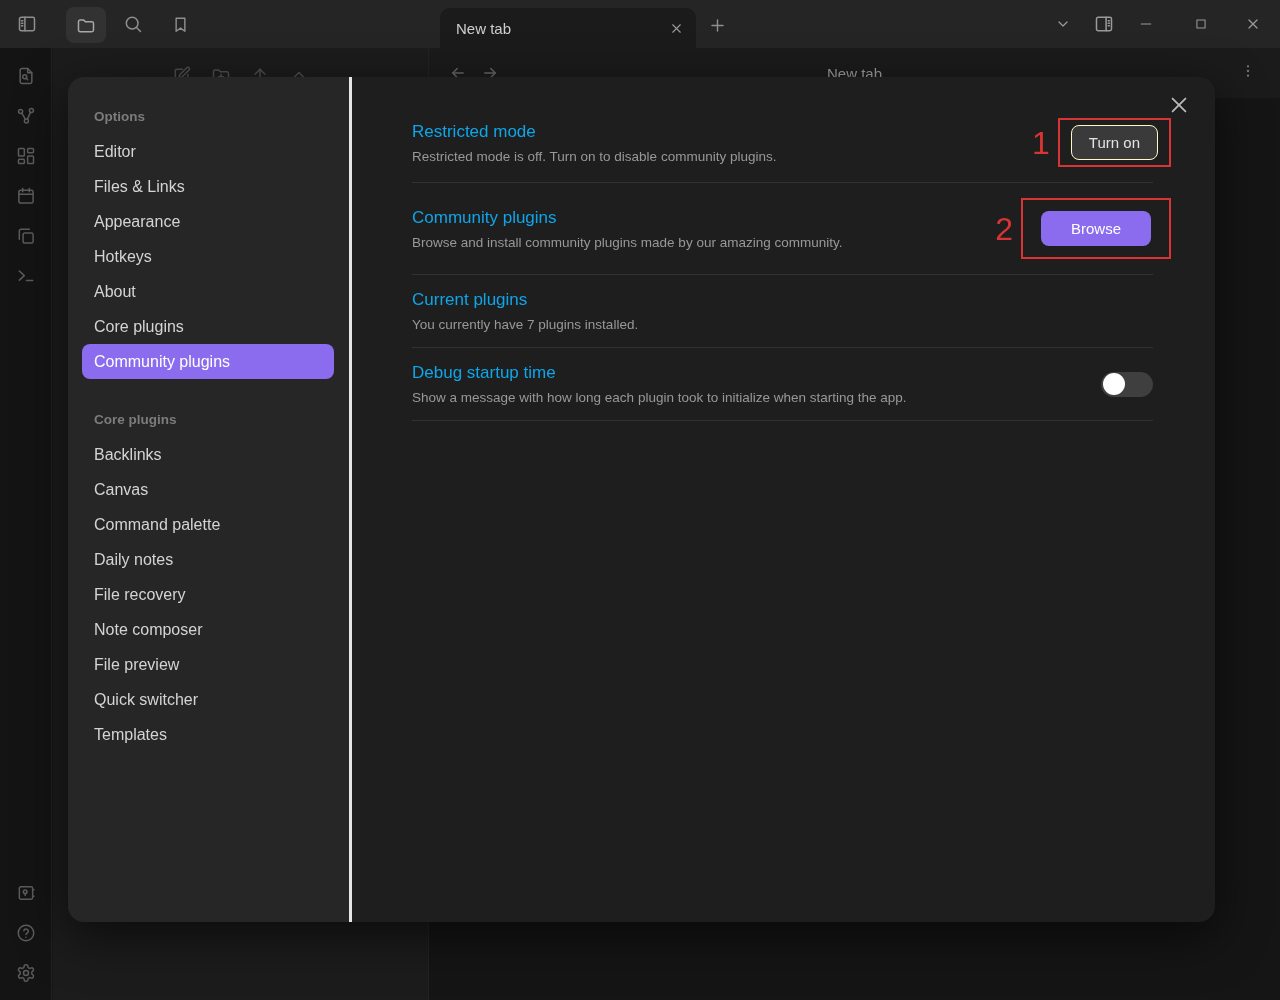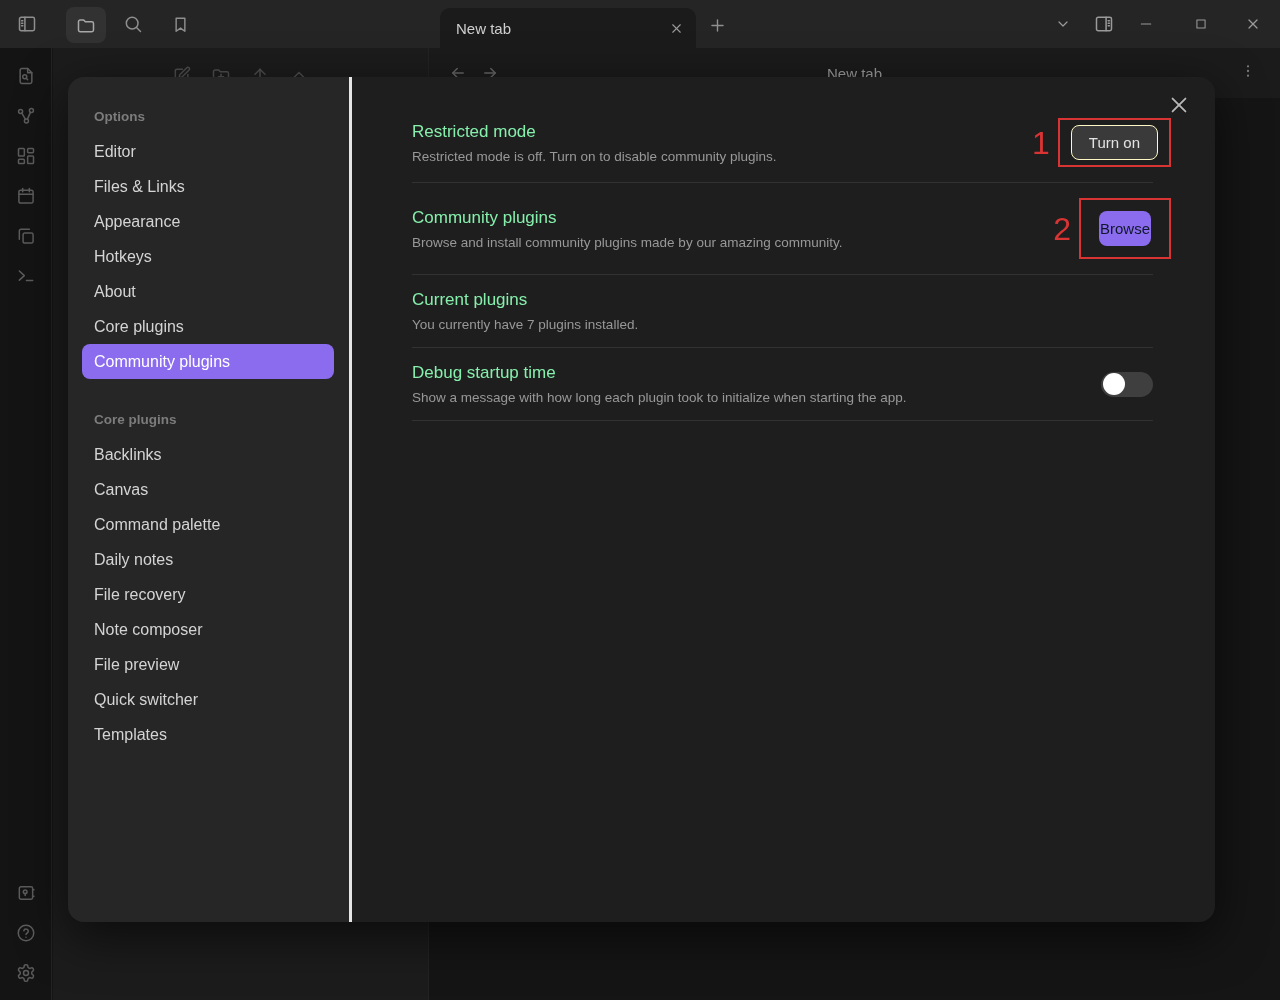--- a/index.html
+++ b/index.html
@@ -45,31 +45,31 @@
   .side-header.second { margin-top:33px; }
   .side-item { height:35px; display:flex; align-items:center; padding:0 12px; border-radius:8px;
                font-size:16px; color:#d4d4d4; cursor:default; }
   .side-item.selected { background:var(--accent,#8b6cef); color:#ffffff; }
 
   .modal-main { flex:1; background:#1e1e1e; position:relative; padding:26px 62px 0 60px; }
   .modal-close { position:absolute; top:16px; right:24px; width:24px; height:24px; color:#b8b8b8;
                  display:flex; align-items:center; justify-content:center; }
   .setting { display:flex; align-items:center; justify-content:space-between;
              padding:15px 0; border-bottom:1px solid #323232; }
-  .s-name { font-size:17px; color:#86efac; margin-bottom:7px; }
+  .s-name { font-size:17px; color:#0ea5e9; margin-bottom:7px; }
   .s-desc { font-size:13.5px; color:#989898; }
   .s-ctrl { display:flex; align-items:center; flex-shrink:0; }
   .s-ctrl.overflow { margin-right:-18px; }
   .ann-num { color:var(--red,#d93434); font-size:32px; line-height:1; margin-right:8px; font-weight:400; }
   .ann-box { border:2.5px solid var(--red,#d93434); display:flex; align-items:center; justify-content:center; }
   .ann-box.b1 { padding:5px 11px; }
   .ann-box.b2 { padding:11px 18px; }
   .btn { font-family:inherit; font-size:15px; border-radius:8px; padding:8px 17px; cursor:pointer; }
   .btn.plain { background:#3a3a3a; border:1px solid #fef9c3; color:#e3e3e3; }
-  .btn.accent { background:var(--accent,#8b6cef); border:none; color:#0f172a; padding:9px 1px; }
+  .btn.accent { background:var(--accent,#8b6cef); border:none; color:#ffffff; padding:9px 30px; }
   .toggle { width:52px; height:25px; border-radius:13px; background:#3f3f3f; position:relative; cursor:pointer; }
   .toggle .knob { position:absolute; left:2px; top:1.5px; width:22px; height:22px; border-radius:50%; background:#ffffff; }
 </style>
 </head>
 <body>
 
 <div class="app" style="--accent:#8b6cef; --red:#d93434;">
 
   <div class="titlebar">
     <div class="tb-abs" style="left:14px; top:12px; width:26px; height:24px;">

